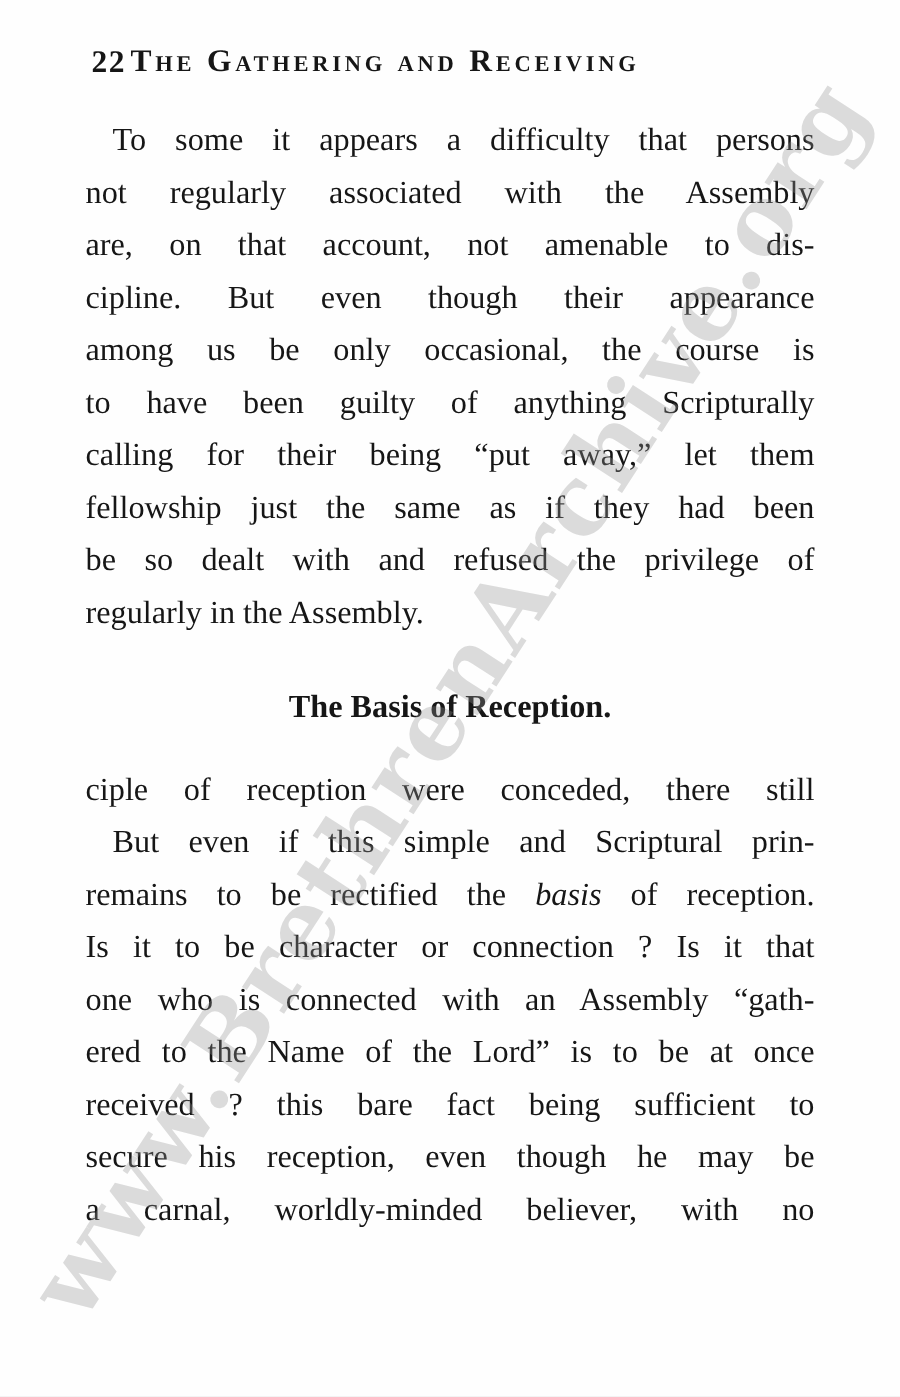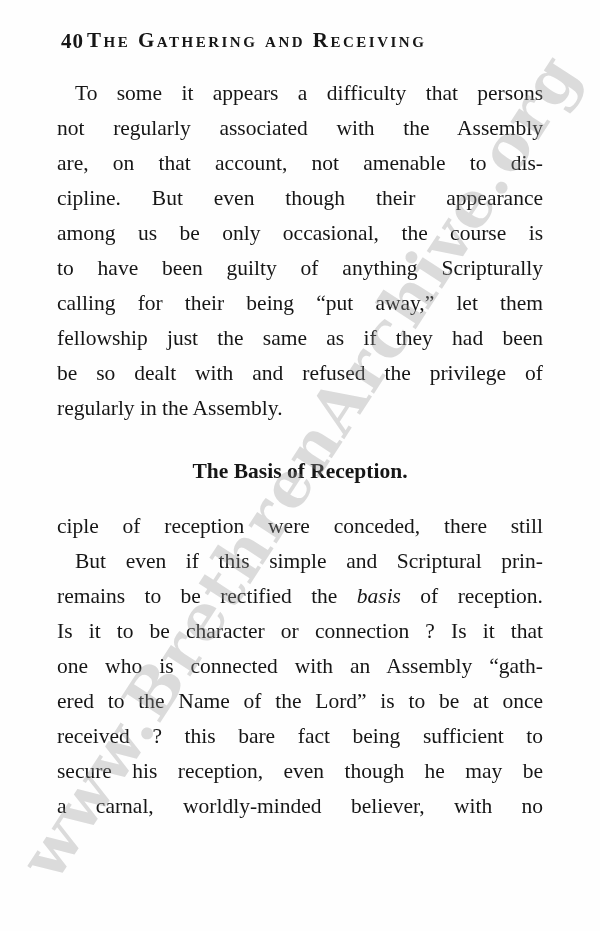--- a/index.html
+++ b/index.html
@@ -75,21 +75,21 @@
   }
 </style>
 </head>
 <body>
 
 <div class="page">
 
   <div class="watermark">www.BrethrenArchive.org</div>
 
   <div class="header">
-    <div class="page-number">40</div>
+    <div class="page-number">22</div>
     <div class="running-head">The Gathering and Receiving</div>
   </div>
 
   <div class="content">
 
     <div class="para">
       <div class="line indent">To some it appears a difficulty that persons</div>
       <div class="line">not regularly associated with the Assembly</div>
       <div class="line">are, on that account, not amenable to dis-</div>
       <div class="line">cipline.  But even though their appearance</div>

